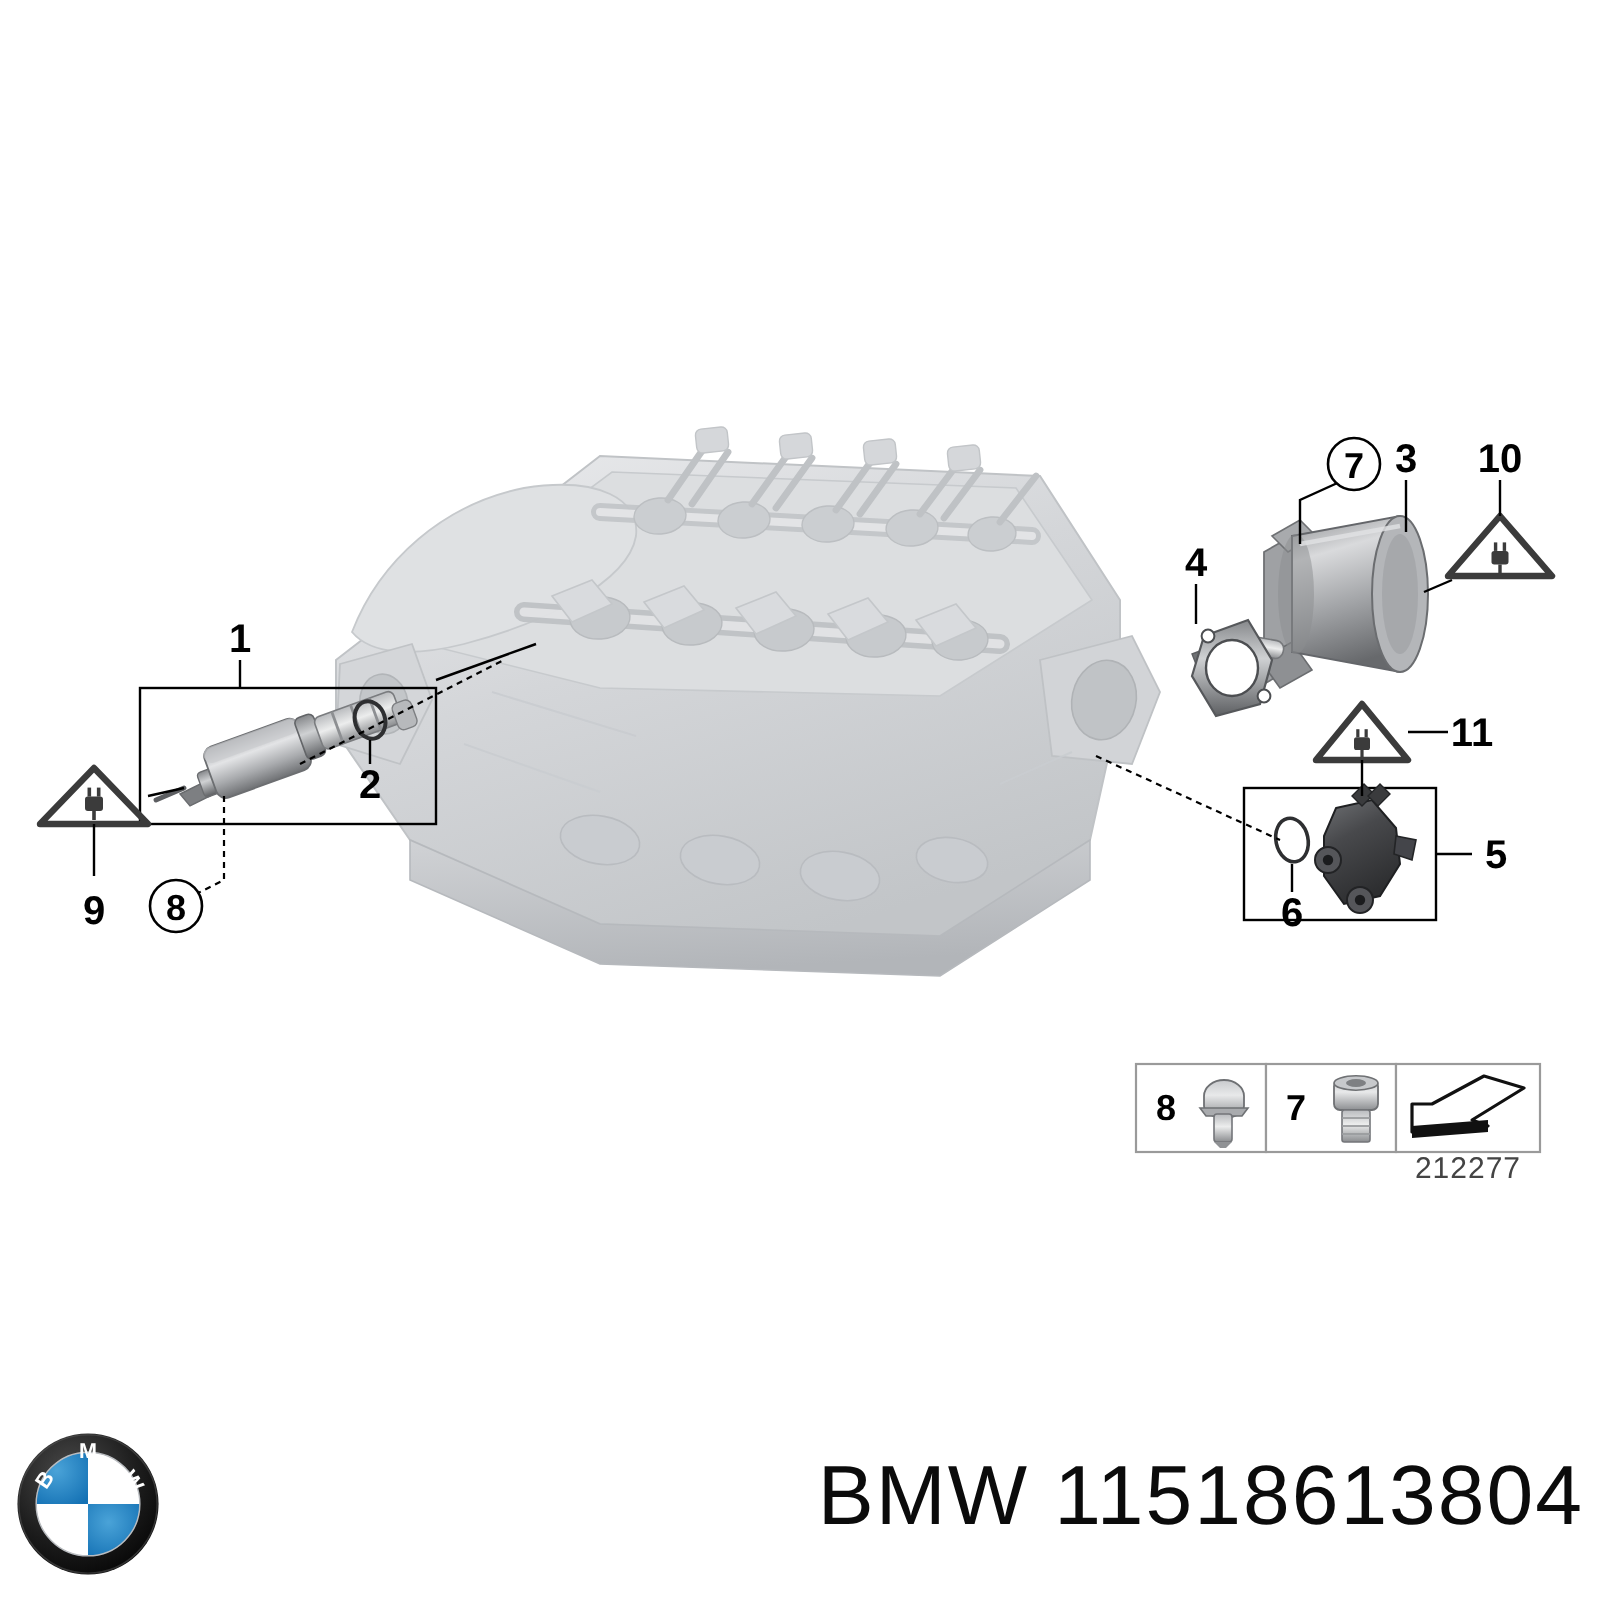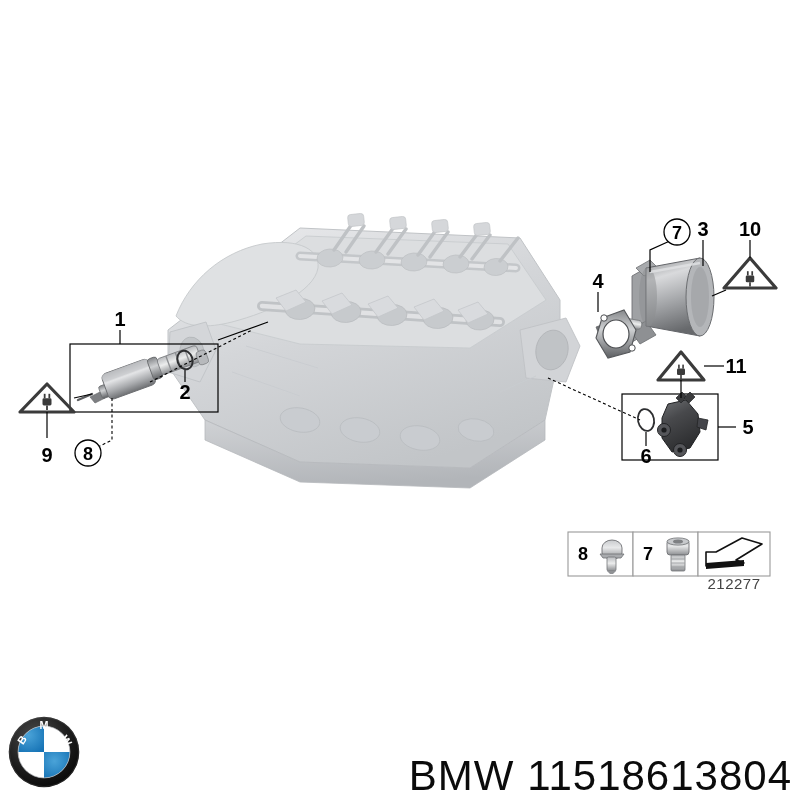--- a/index.html
+++ b/index.html
@@ -47,21 +47,20 @@
   }
   #part-caption{
     position:absolute;left:0;top:18px;width:792px;
     text-align:right;
     font-family:"Liberation Sans", sans-serif;
     font-size:42px;
     font-weight:normal;
     color:#0b0b0b;
     letter-spacing:1px;
     white-space:nowrap;
-    margin-top:28px;
   }
 </style>
 </head>
 <body>
 
 <div id="stage">
 
 <svg id="diagram" viewBox="0 0 800 800">
   <defs>
     <linearGradient id="gMetal" x1="0" y1="0" x2="0" y2="1">

